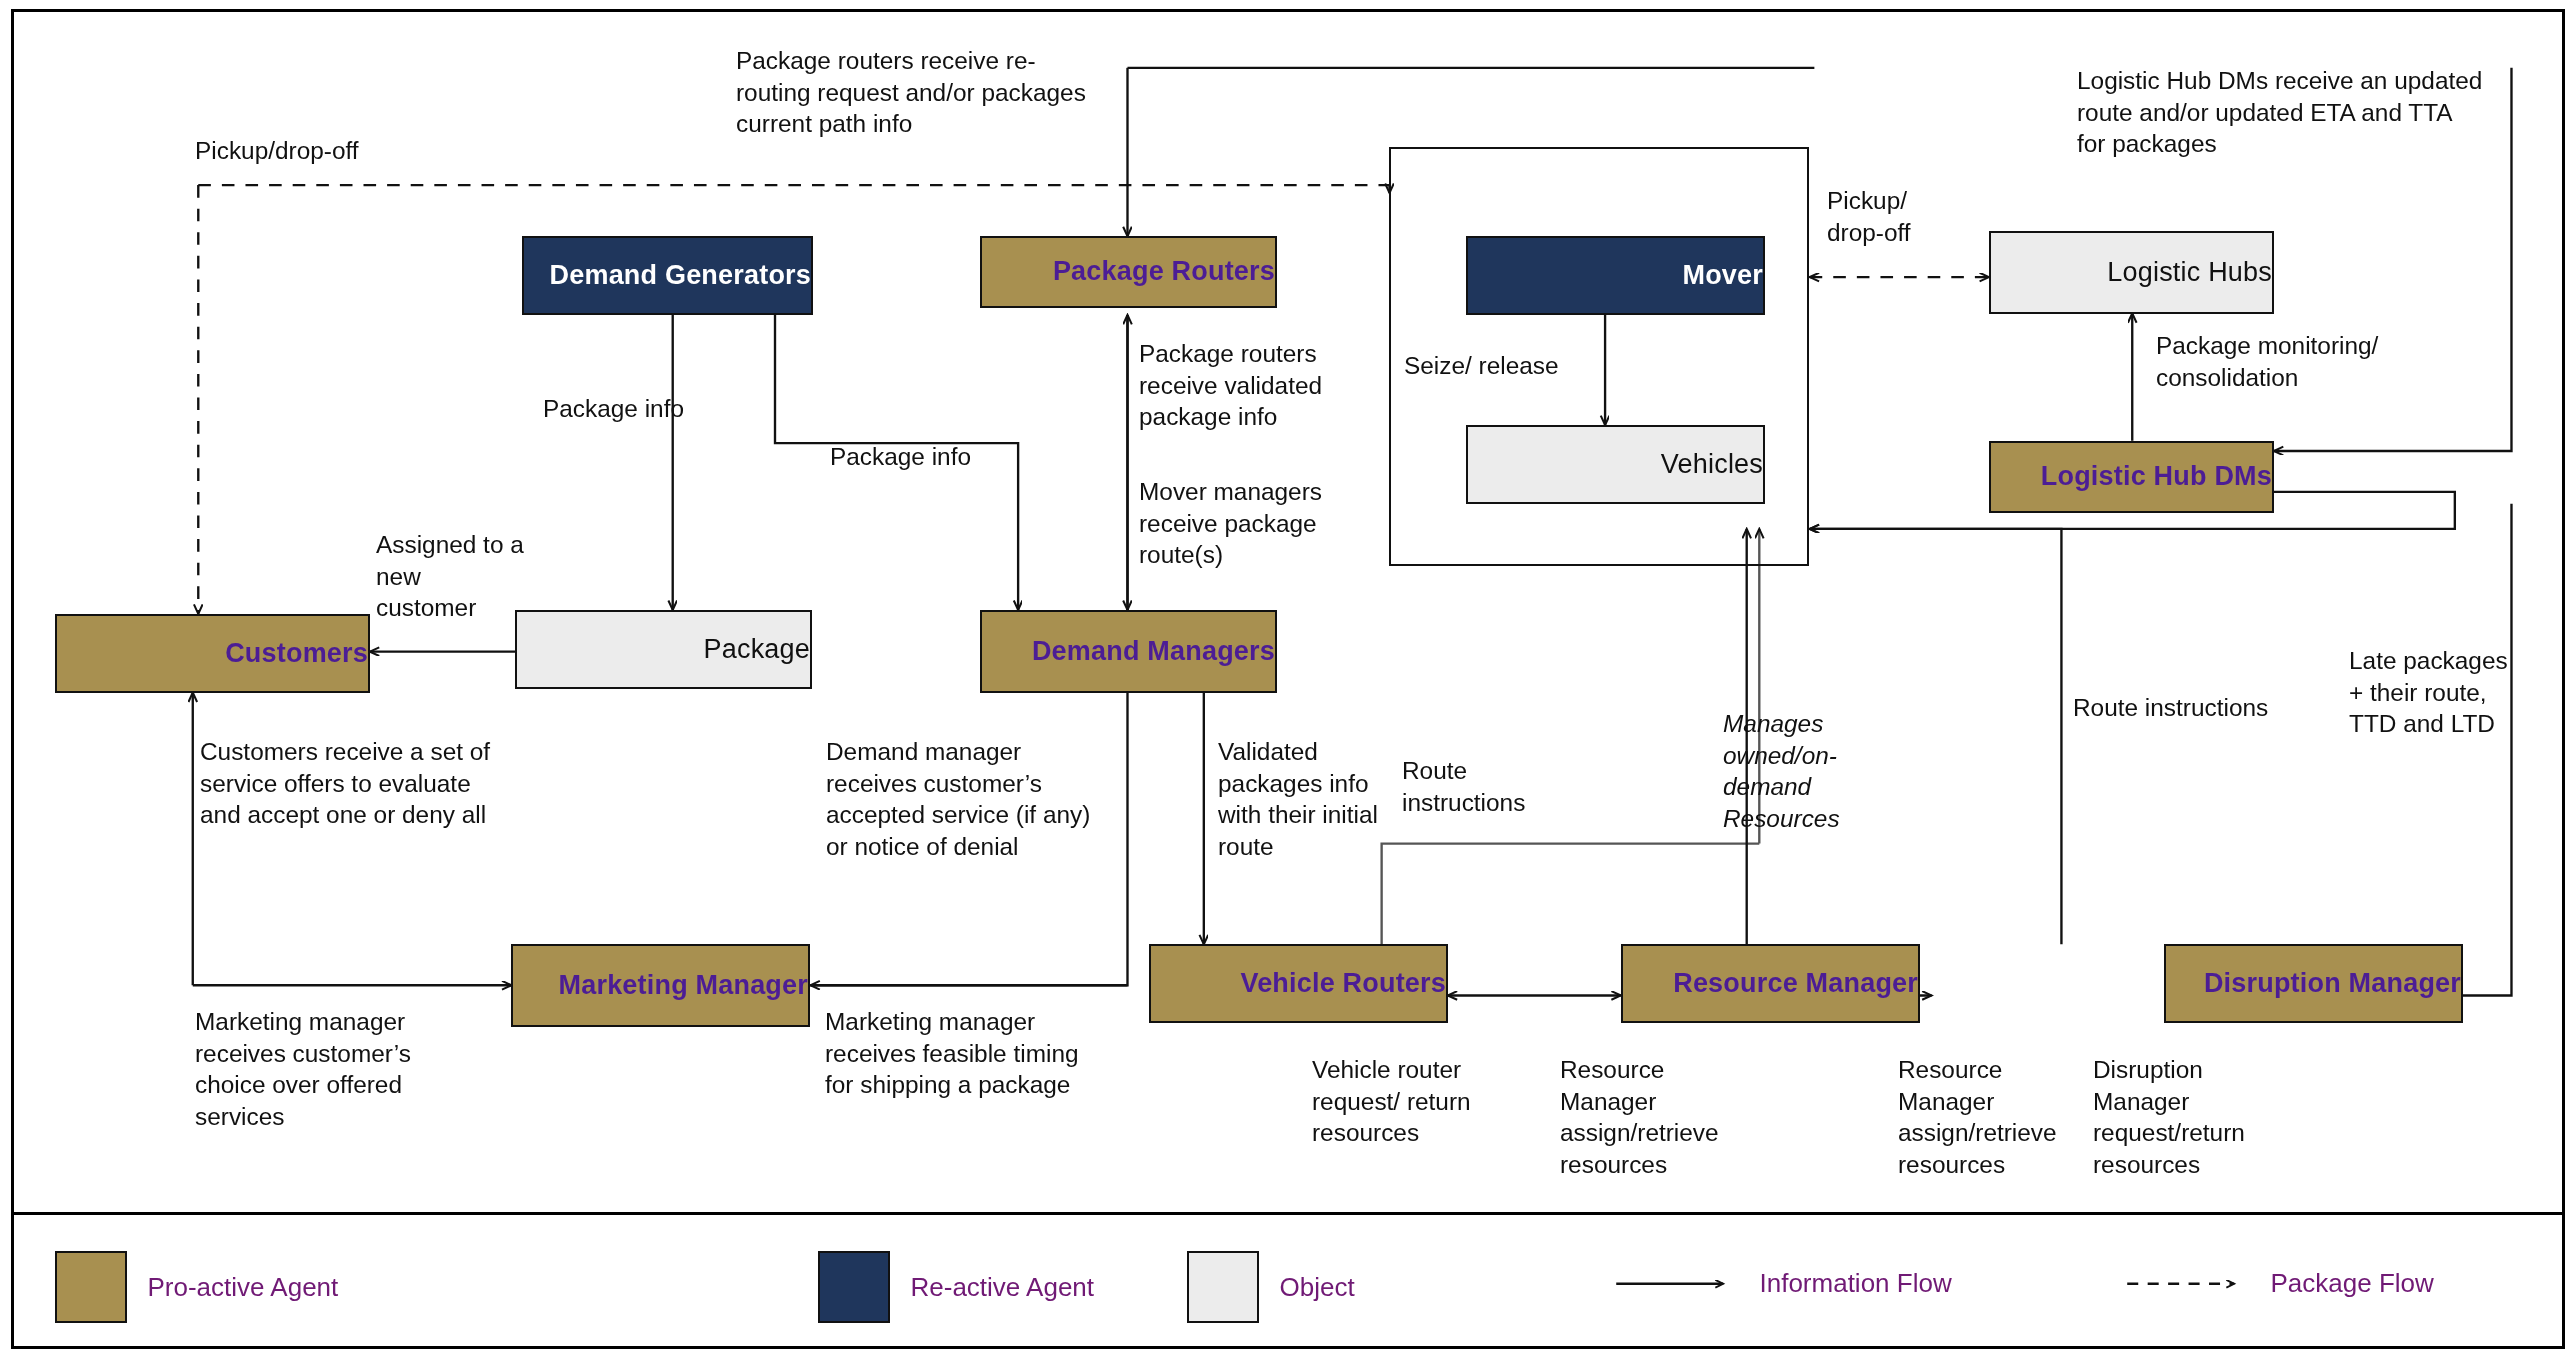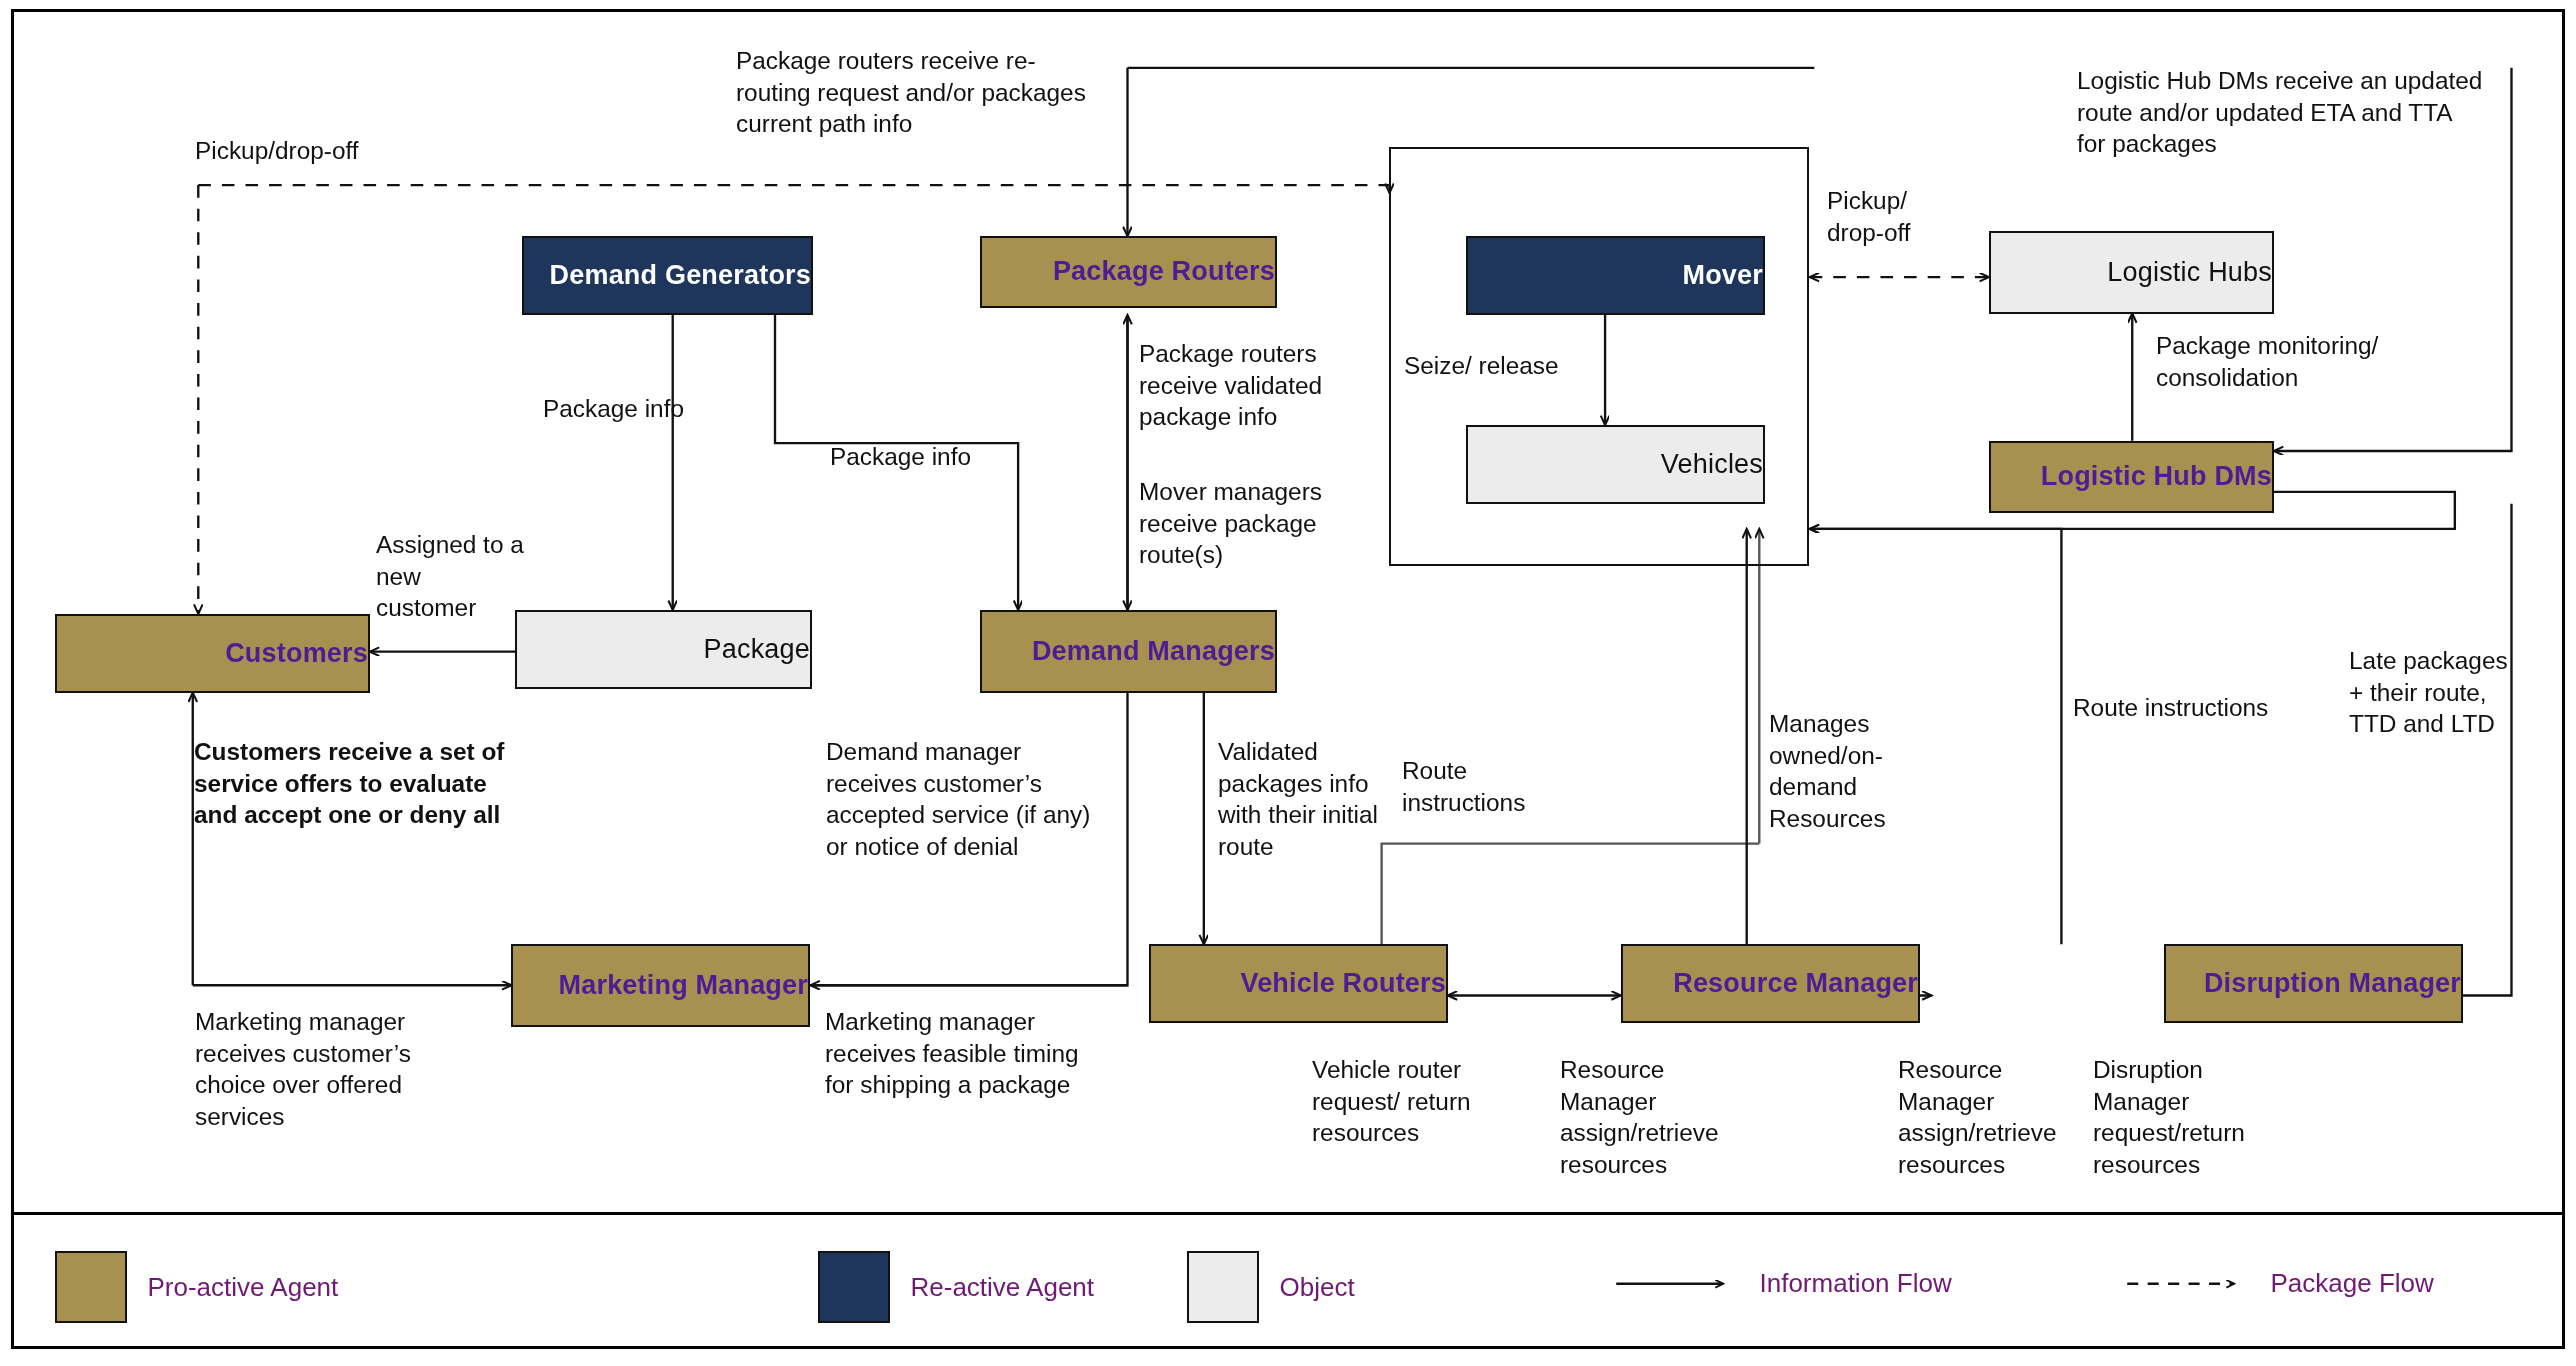--- a/index.html
+++ b/index.html
@@ -161,29 +161,29 @@
   <div class="lbl" style="left:830px;top:441px;width:205px;">Package info</div>
 
   <div class="lbl" style="left:1404px;top:350px;width:205px;">Seize/ release</div>
 
   <div class="lbl" style="left:1139px;top:338px;width:236px;">Package routers receive validated package info</div>
 
   <div class="lbl" style="left:1139px;top:476px;width:252px;">Mover managers receive package route(s)</div>
 
   <div class="lbl" style="left:376px;top:529px;width:149px;">Assigned to a new customer</div>
 
-  <div class="lbl" style="left:194px;top:736px;width:315px;font-weight:bold;">Customers receive a set of service offers to evaluate and accept one or deny all</div>
+  <div class="lbl" style="left:200px;top:736px;width:315px;">Customers receive a set of service offers to evaluate and accept one or deny all</div>
 
   <div class="lbl" style="left:826px;top:736px;width:268px;">Demand manager receives customer’s accepted service (if any) or notice of denial</div>
 
   <div class="lbl" style="left:1218px;top:736px;width:165px;">Validated packages info with their initial route</div>
 
   <div class="lbl" style="left:1402px;top:755px;width:173px;">Route instructions</div>
 
-  <div class="lbl" style="left:1769px;top:708px;width:177px;">Manages owned/on-demand Resources</div>
+  <div class="lbl" style="left:1723px;top:708px;width:177px;font-style:italic;">Manages owned/on-demand Resources</div>
 
   <div class="lbl" style="left:2073px;top:692px;width:252px;">Route instructions</div>
 
   <div class="lbl" style="left:2349px;top:645px;width:165px;">Late packages + their route, TTD and LTD</div>
 
   <div class="lbl" style="left:195px;top:1006px;width:283px;">Marketing manager receives customer’s choice over offered services</div>
 
   <div class="lbl" style="left:825px;top:1006px;width:275px;">Marketing manager receives feasible timing for shipping a package</div>
 
   <div class="lbl" style="left:1312px;top:1054px;width:205px;">Vehicle router request/ return resources</div>

